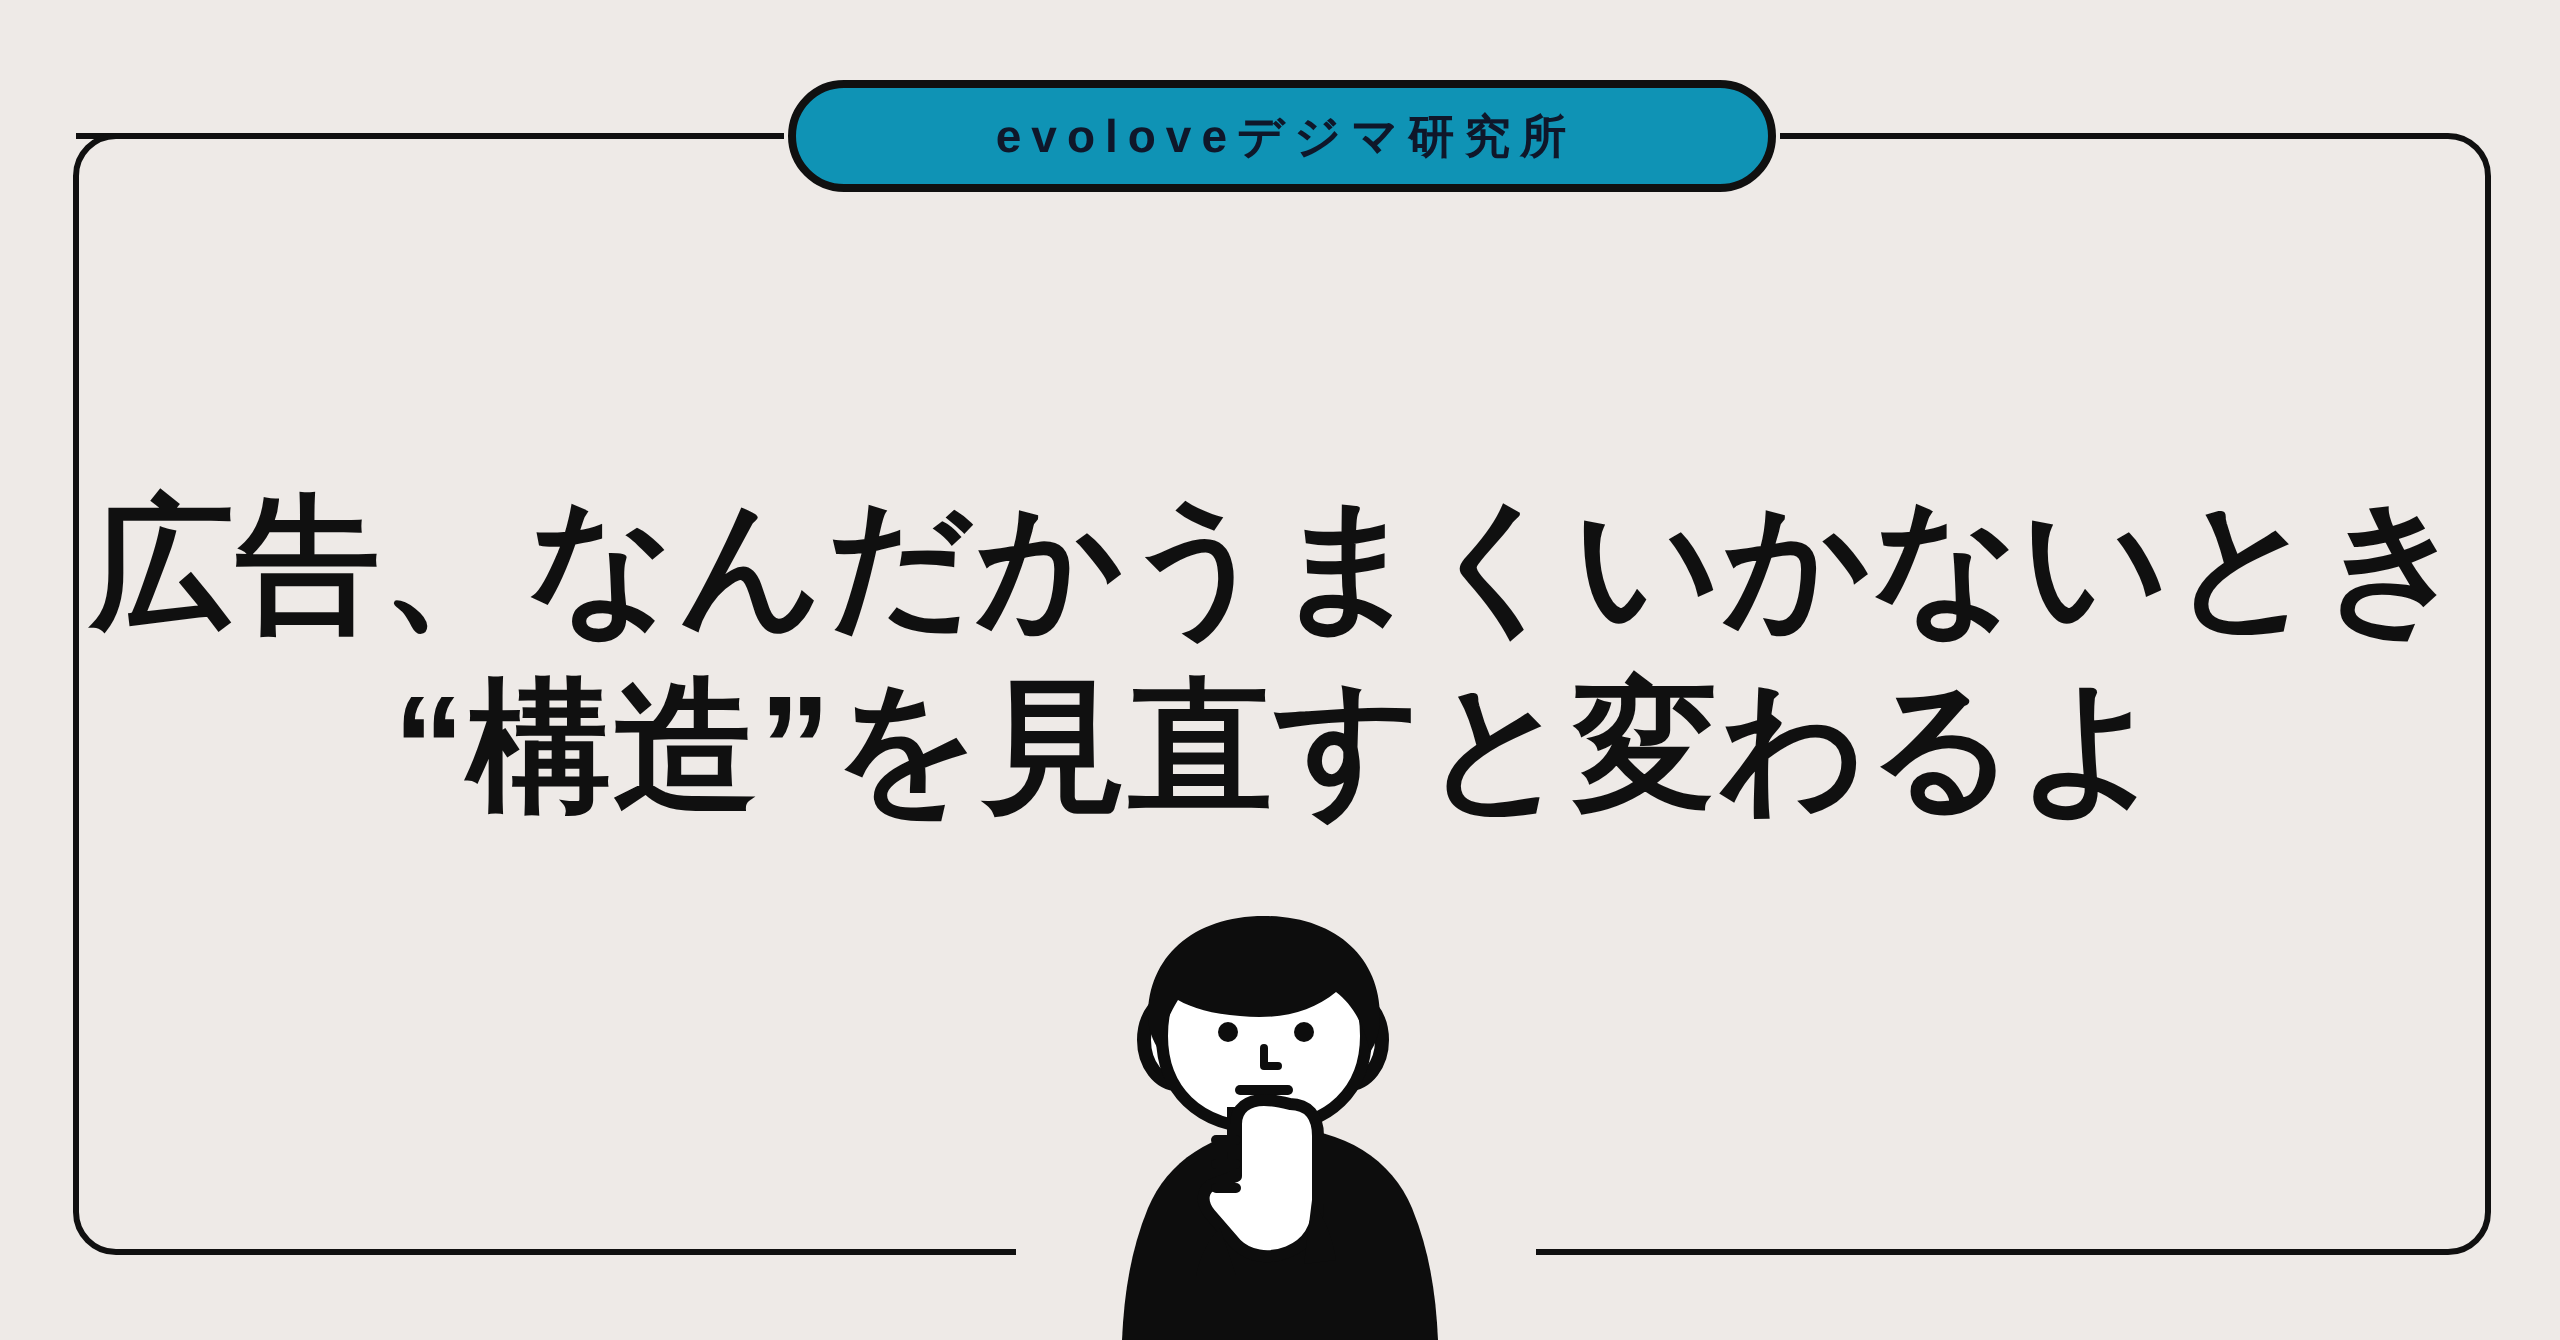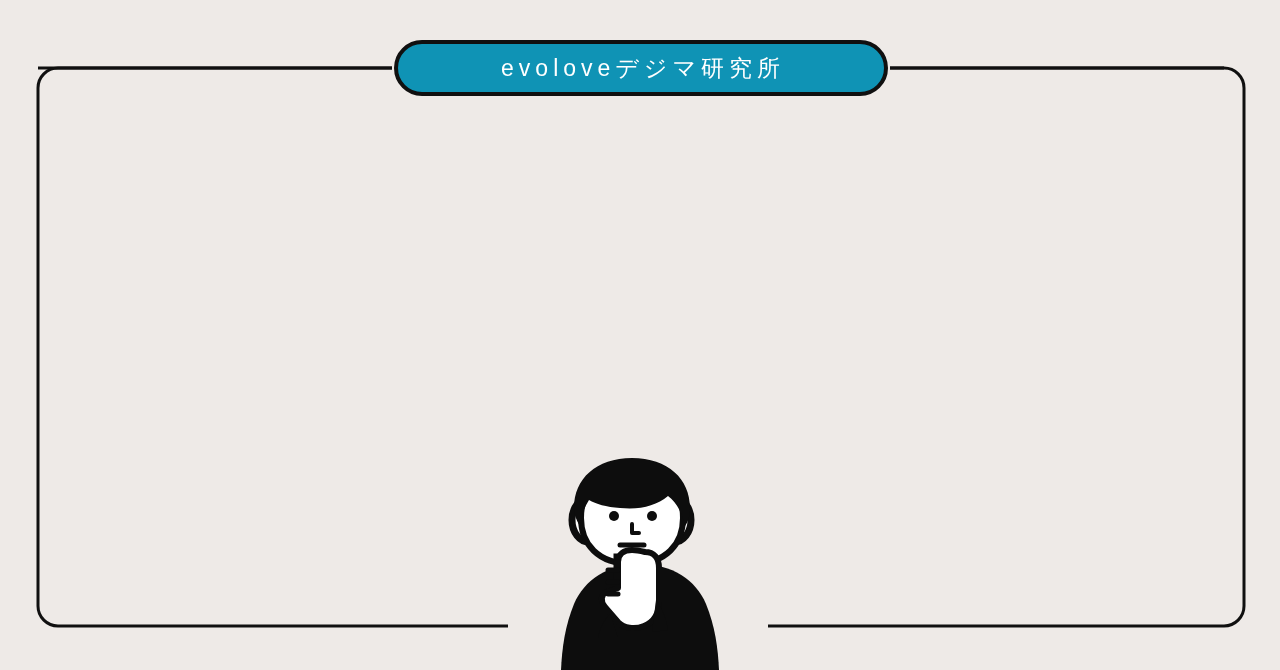--- a/index.html
+++ b/index.html
@@ -42,23 +42,23 @@
     box-sizing: border-box;
     background: #0F93B5;
     border: 4px solid #101010;
     border-radius: 28px;
     display: flex;
     align-items: center;
     justify-content: center;
     z-index: 5;
   }
   .badge-text {
-    color: #ffffff;
+    color: #0f172a;
     font-size: 23px;
-    font-weight: 400;
+    font-weight: 700;
     letter-spacing: 5px;
     line-height: 1;
     white-space: nowrap;
     transform: translateX(2px);
   }
 
   
   .headline {
     position: absolute;
     left: 0;
@@ -109,20 +109,24 @@
 
     <path d="M 38 606 A 20 20 0 0 0 58 626 L 508 626" fill="none" stroke="#101010" stroke-width="3" stroke-linejoin="round"></path>
 
     <path d="M 1244 606 A 20 20 0 0 1 1224 626 L 768 626" fill="none" stroke="#101010" stroke-width="3" stroke-linejoin="round"></path>
   </svg>
 
   <div class="badge">
     <span class="badge-text">evoloveデジマ研究所</span>
   </div>
 
+  <div class="headline">
+    <span class="headline-line">広告、なんだかうまくいかないとき</span>
+    <span class="headline-line">“構造”を見直すと変わるよ</span>
+  </div>
 
   <div class="illustration">
     <svg viewBox="0 0 184 218" xmlns="http://www.w3.org/2000/svg" aria-hidden="true">
 
       <path d="M 92 112
                C 60 112 36 128 26 152
                C 17 174 14 196 13 218
                L 171 218
                C 170 196 167 174 158 152
                C 148 128 124 112 92 112 Z" fill="#0D0D0D"></path>

